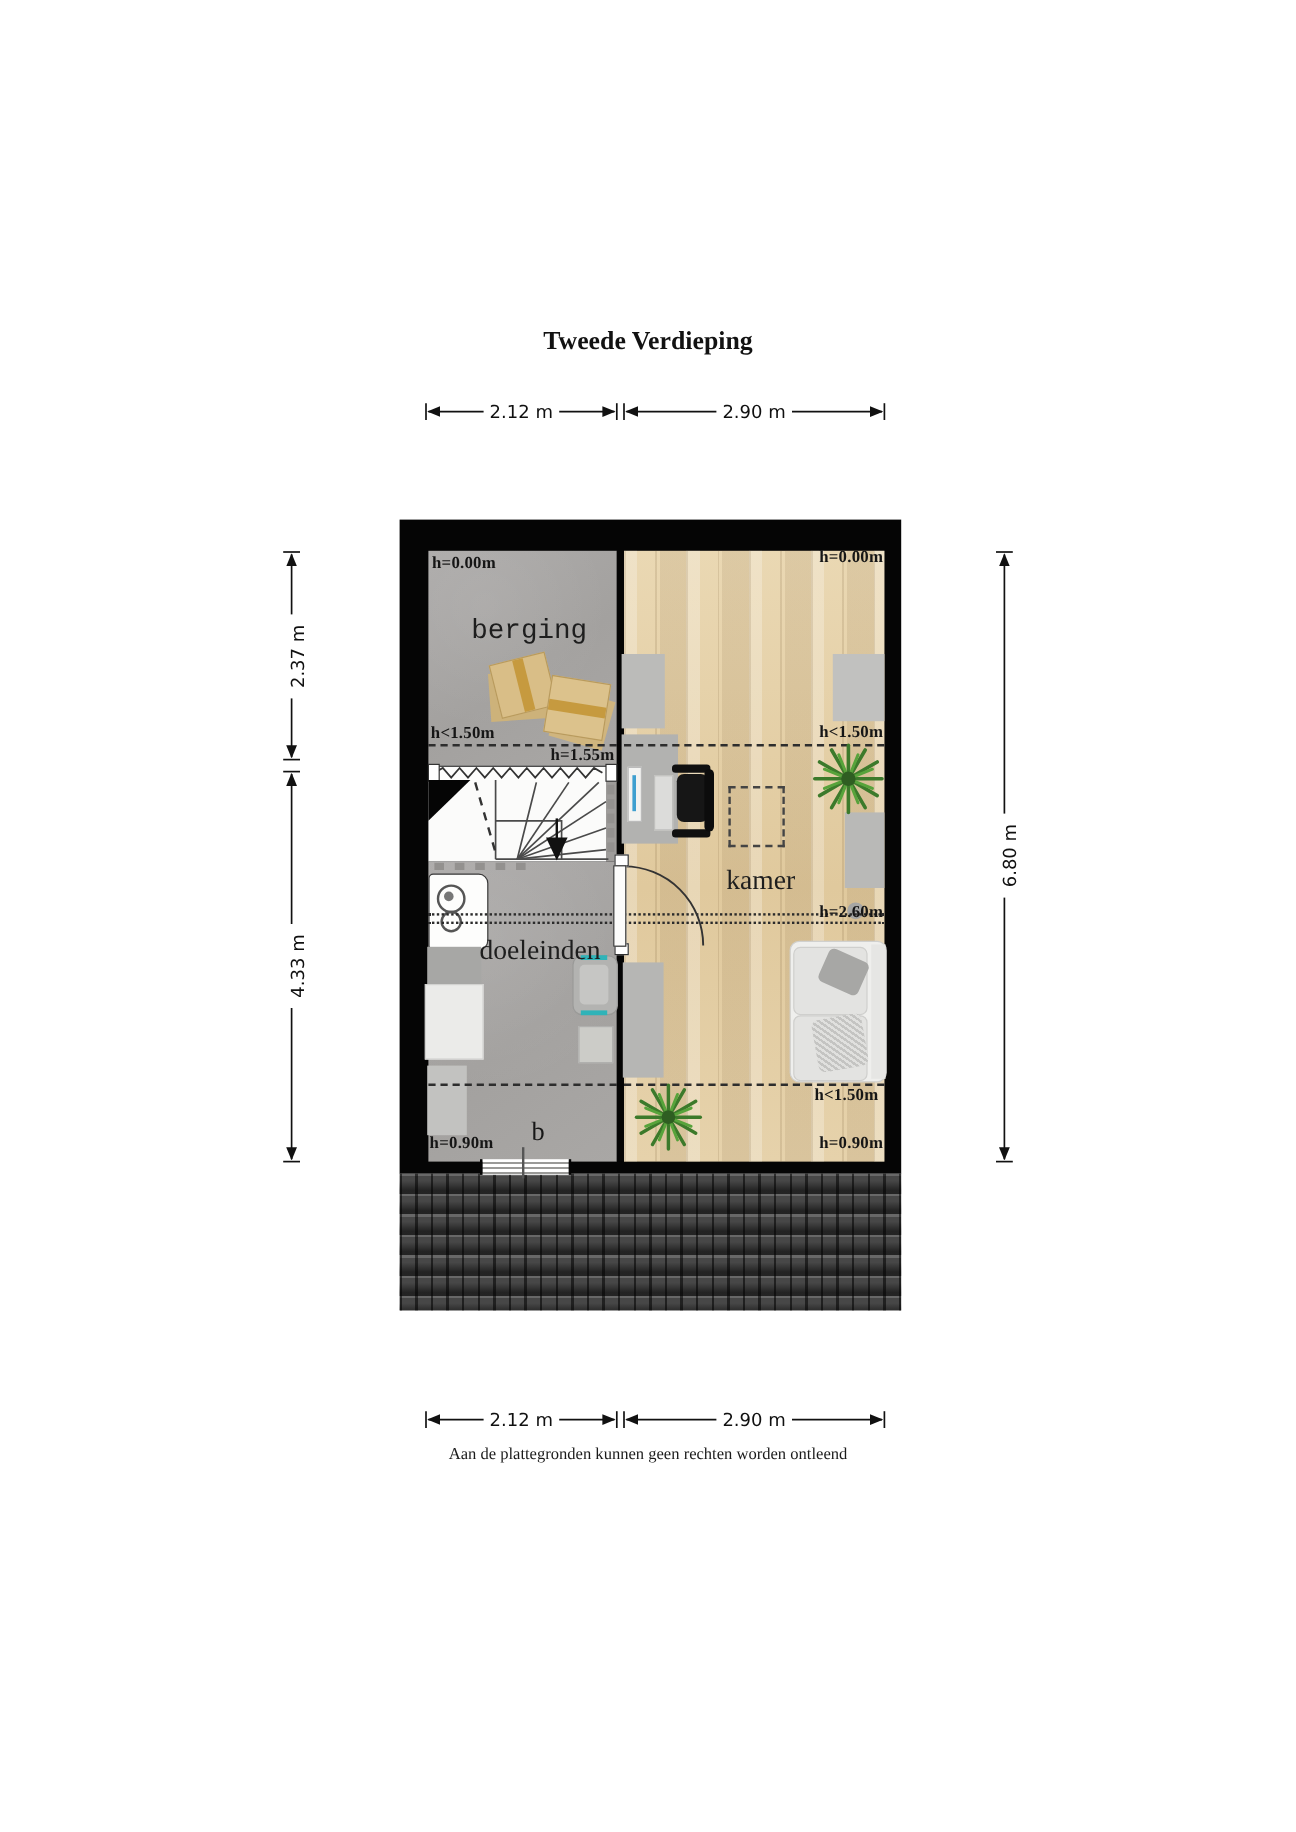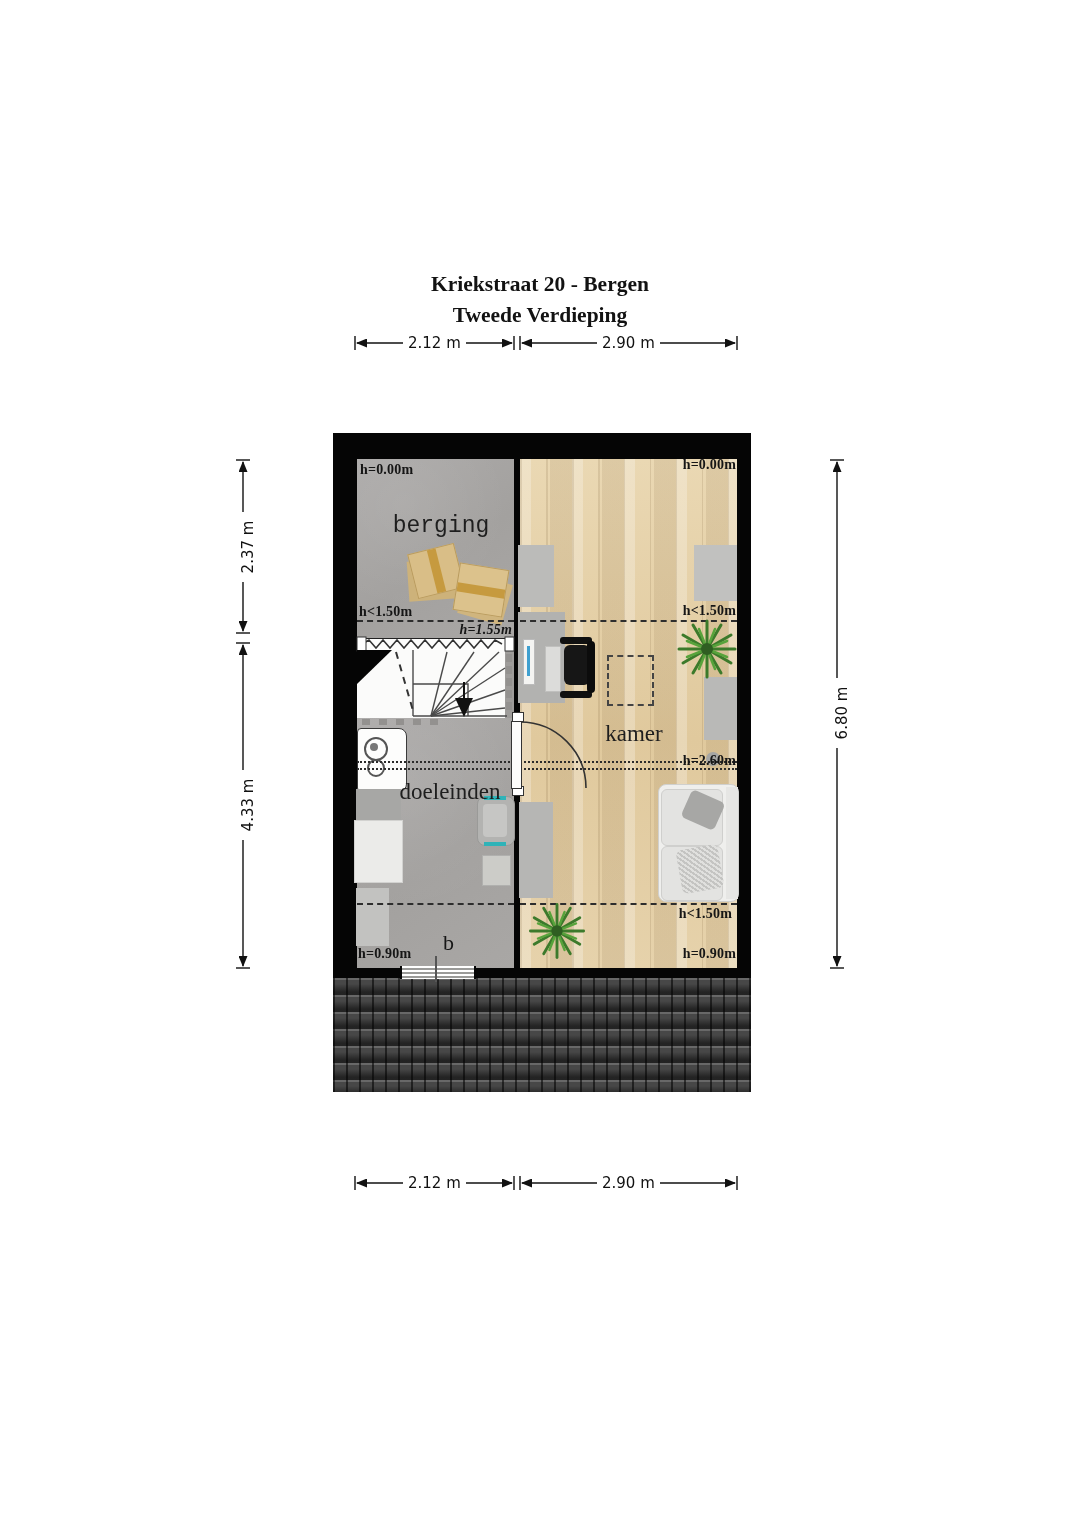--- a/index.html
+++ b/index.html
@@ -37,21 +37,20 @@
   .furn{position:absolute;z-index:3;}
   svg.overlay{position:absolute;left:0;top:0;z-index:4;}
   svg.dims{position:absolute;left:0;top:0;z-index:2;}
 </style>
 </head>
 <body>
 
 <div class="page">
 
   <div class="title">
-    <div>Kriekstraat 20 - Bergen</div>
     <div>Tweede Verdieping</div>
   </div>
 
   <svg class="dims" width="1080" height="1527">
     <defs>
       <marker id="arr" markerWidth="11" markerHeight="9" refX="10" refY="4.5" orient="auto" markerUnits="userSpaceOnUse">
         <path d="M0,0 L11,4.5 L0,9 z" fill="#111"></path>
       </marker>
     </defs>
     <g stroke="#111" stroke-width="1.4">
@@ -238,27 +237,28 @@
 
     <path d="M 520 722 A 66 66 0 0 1 586 788" fill="none" stroke="#333" stroke-width="1.6"></path>
 
     <use href="#plant" transform="translate(707,649)"></use>
     <use href="#plant" transform="translate(557,931) scale(0.95)"></use>
   </svg>
 
   <div class="hlabel" style="left:360px;top:462px;">h=0.00m</div>
   <div class="hlabel" style="right:344px;top:457px;">h=0.00m</div>
   <div class="hlabel" style="left:359px;top:604px;">h&lt;1.50m</div>
-  <div class="hlabel" style="right:568px;top:622px;font-style:italic;">h=1.55m</div>
+  <div class="hlabel" style="right:568px;top:622px;">h=1.55m</div>
   <div class="hlabel" style="right:344px;top:603px;">h&lt;1.50m</div>
   <div class="hlabel" style="right:344px;top:753px;text-align:right;">h=2.60m</div>
   <div class="hlabel" style="right:348px;top:906px;">h&lt;1.50m</div>
   <div class="hlabel" style="left:358px;top:946px;">h=0.90m</div>
   <div class="hlabel" style="right:344px;top:946px;">h=0.90m</div>
 
   <div class="room-label" style="left:391px;top:514px;width:100px;font-family:Liberation Mono, monospace;">berging</div>
   <div class="room-label" style="left:380px;top:779px;width:140px;">doeleinden</div>
   <div class="room-label" style="left:574px;top:721px;width:120px;">kamer</div>
 
   <div class="footer">
+    <div>Aan de plattegronden kunnen geen rechten worden ontleend</div>
   </div>
 
 </div>
 
 </body></html>

